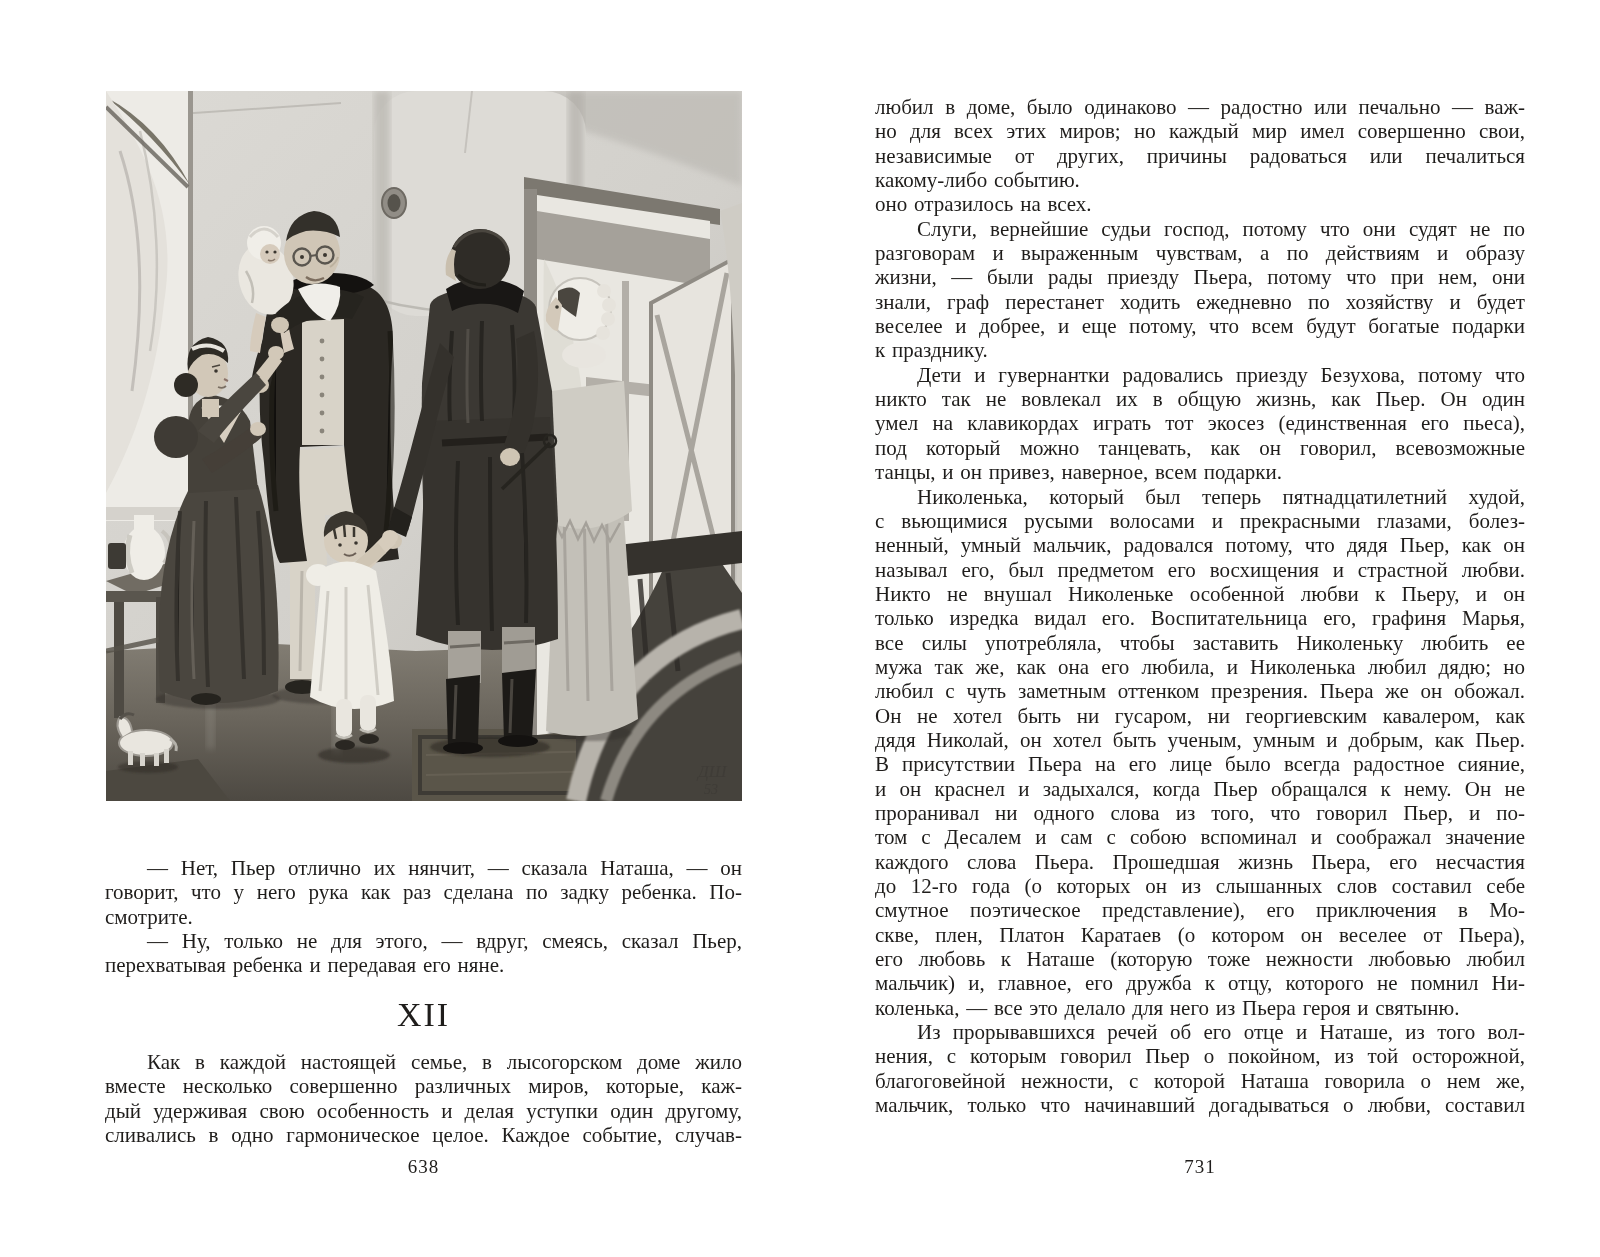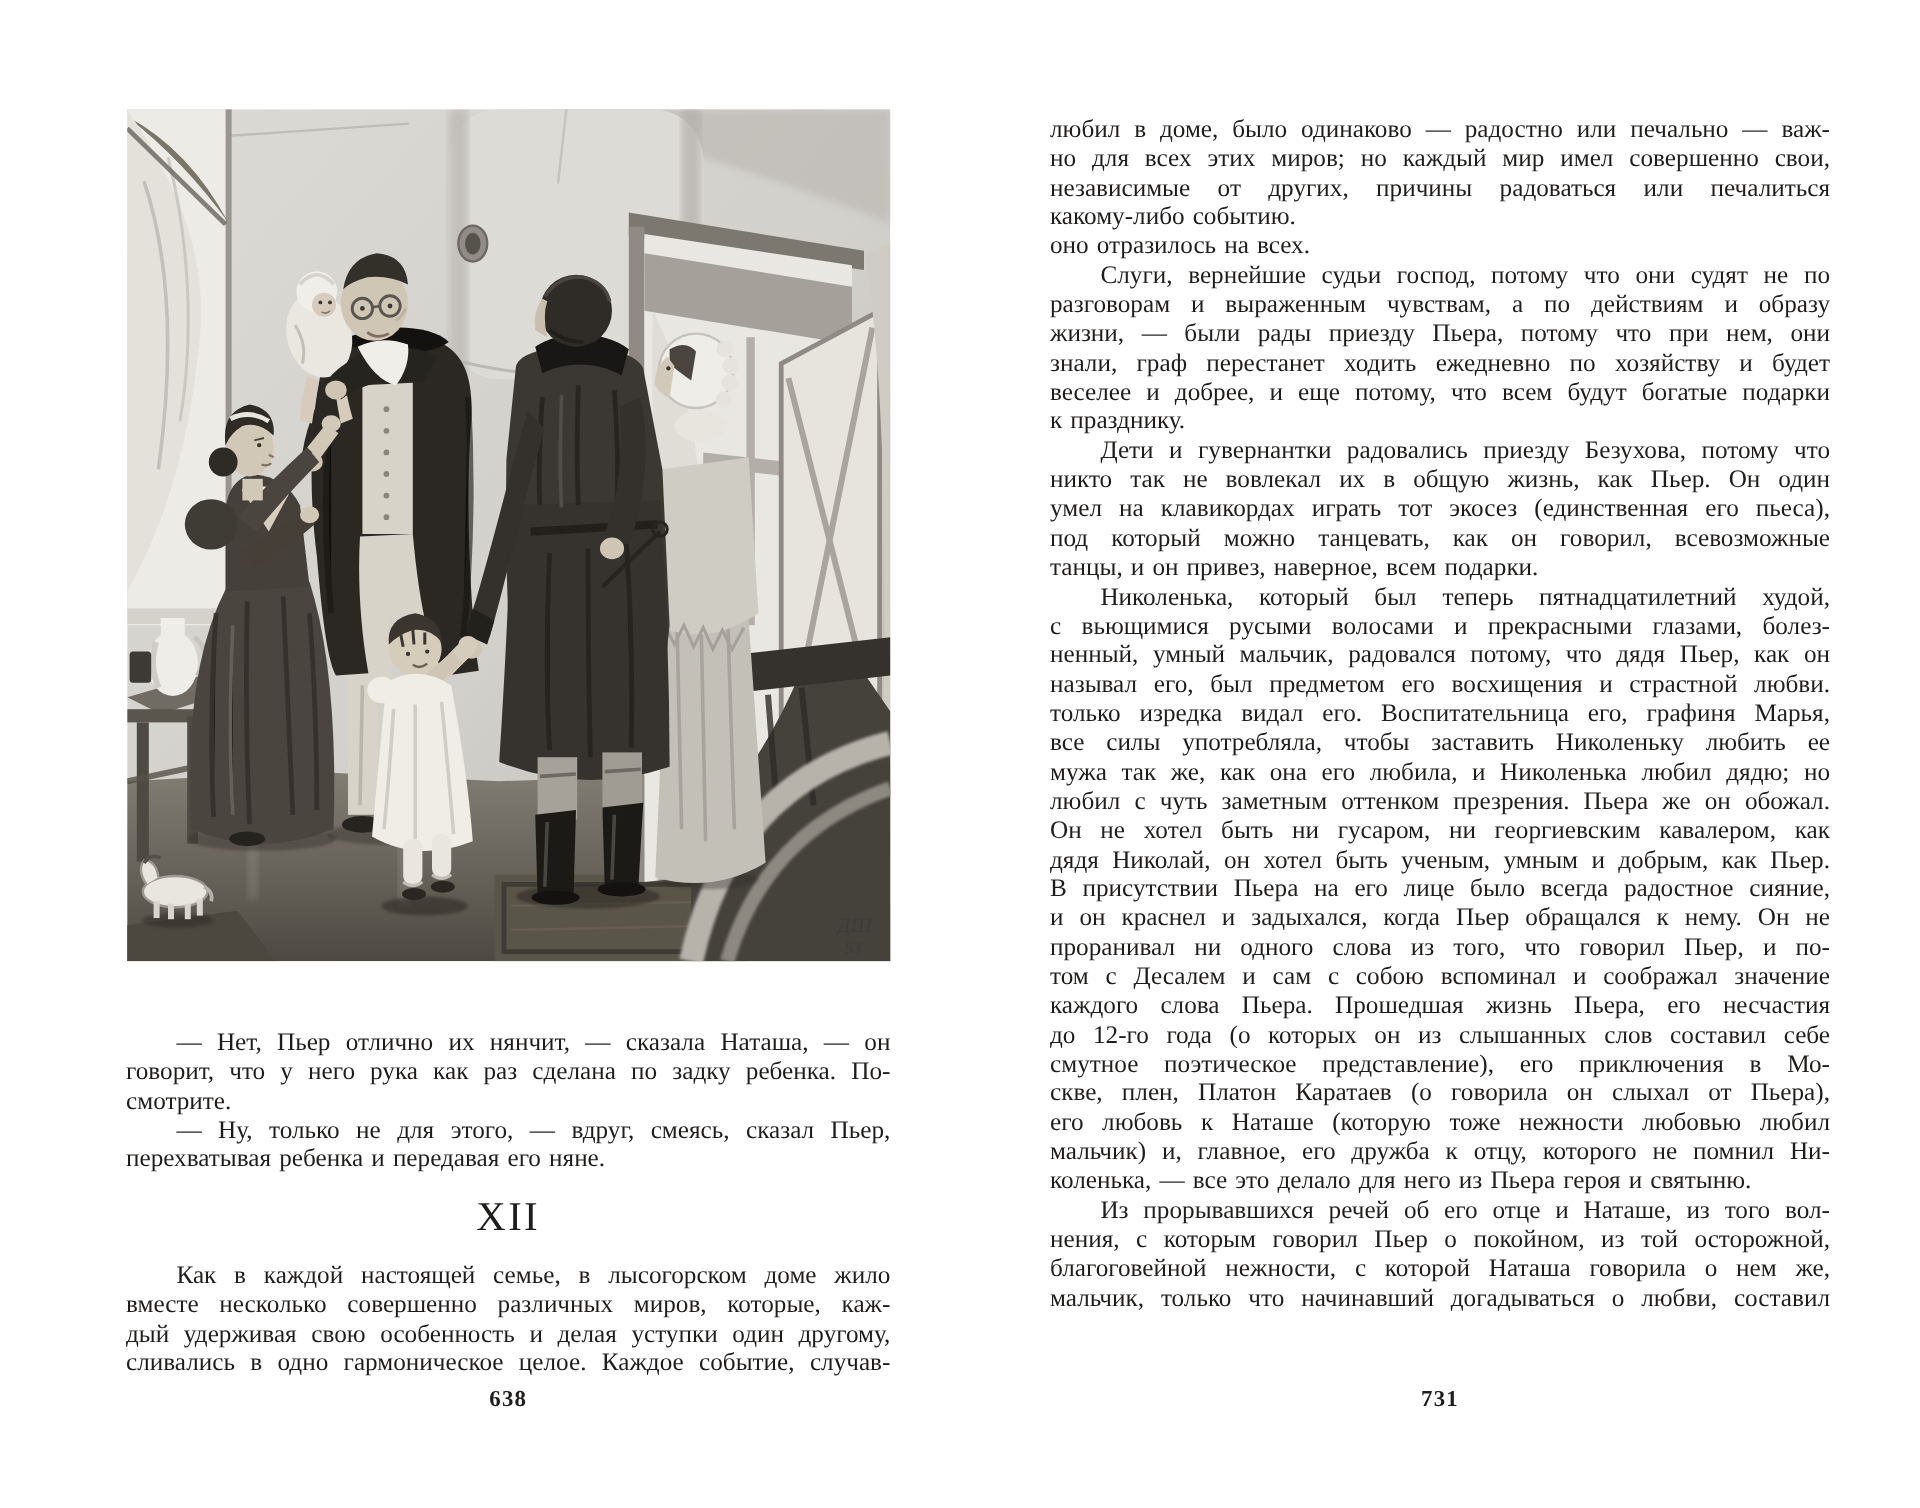--- a/index.html
+++ b/index.html
@@ -20,21 +20,21 @@
   }
   .text-line {
     font-size:21px; line-height:24.35px; height:24.35px;
     text-align:justify; text-align-last:justify;
     word-spacing:1.5px;
   }
   .text-line.end { text-align:center; text-align-last:left; }
   .text-line.ind { padding-left:42px; }
   .page-num {
     position:absolute; top:1156px; width:637px; text-align:center;
-    font-size:19px; font-weight:bold; letter-spacing:1px;
+    font-size:19px; font-weight:normal; letter-spacing:1px;
   }
   #page-num-left  { left:105px; }
   #page-num-right { left:875px; width:650px; }
 </style>
 </head>
 <body>
 
 <div class="spread">
 
   <div class="illustration-wrap">
@@ -336,34 +336,35 @@
       <div class="text-line end">к празднику.</div>
       <div class="text-line ind">Дети и гувернантки радовались приезду Безухова, потому что</div>
       <div class="text-line">никто так не вовлекал их в общую жизнь, как Пьер. Он один</div>
       <div class="text-line">умел на клавикордах играть тот экосез (единственная его пьеса),</div>
       <div class="text-line">под который можно танцевать, как он говорил, всевозможные</div>
       <div class="text-line end">танцы, и он привез, наверное, всем подарки.</div>
       <div class="text-line ind">Николенька, который был теперь пятнадцатилетний худой,</div>
       <div class="text-line">с вьющимися русыми волосами и прекрасными глазами, болез-</div>
       <div class="text-line">ненный, умный мальчик, радовался потому, что дядя Пьер, как он</div>
       <div class="text-line">называл его, был предметом его восхищения и страстной любви.</div>
+      <div class="text-line">Никто не внушал Николеньке особенной любви к Пьеру, и он</div>
       <div class="text-line">только изредка видал его. Воспитательница его, графиня Марья,</div>
       <div class="text-line">все силы употребляла, чтобы заставить Николеньку любить ее</div>
       <div class="text-line">мужа так же, как она его любила, и Николенька любил дядю; но</div>
       <div class="text-line">любил с чуть заметным оттенком презрения. Пьера же он обожал.</div>
       <div class="text-line">Он не хотел быть ни гусаром, ни георгиевским кавалером, как</div>
       <div class="text-line">дядя Николай, он хотел быть ученым, умным и добрым, как Пьер.</div>
       <div class="text-line">В присутствии Пьера на его лице было всегда радостное сияние,</div>
       <div class="text-line">и он краснел и задыхался, когда Пьер обращался к нему. Он не</div>
       <div class="text-line">проранивал ни одного слова из того, что говорил Пьер, и по-</div>
       <div class="text-line">том с Десалем и сам с собою вспоминал и соображал значение</div>
       <div class="text-line">каждого слова Пьера. Прошедшая жизнь Пьера, его несчастия</div>
       <div class="text-line">до 12-го года (о которых он из слышанных слов составил себе</div>
       <div class="text-line">смутное поэтическое представление), его приключения в Мо-</div>
-      <div class="text-line">скве, плен, Платон Каратаев (о говорила он слыхал от Пьера),</div>
+      <div class="text-line">скве, плен, Платон Каратаев (о котором он веселее от Пьера),</div>
       <div class="text-line">его любовь к Наташе (которую тоже нежности любовью любил</div>
       <div class="text-line">мальчик) и, главное, его дружба к отцу, которого не помнил Ни-</div>
       <div class="text-line end">коленька, — все это делало для него из Пьера героя и святыню.</div>
       <div class="text-line ind">Из прорывавшихся речей об его отце и Наташе, из того вол-</div>
       <div class="text-line">нения, с которым говорил Пьер о покойном, из той осторожной,</div>
       <div class="text-line">благоговейной нежности, с которой Наташа говорила о нем же,</div>
       <div class="text-line">мальчик, только что начинавший догадываться о любви, составил</div>
     </div>
 
   <div id="page-num-right" class="page-num">731</div>

